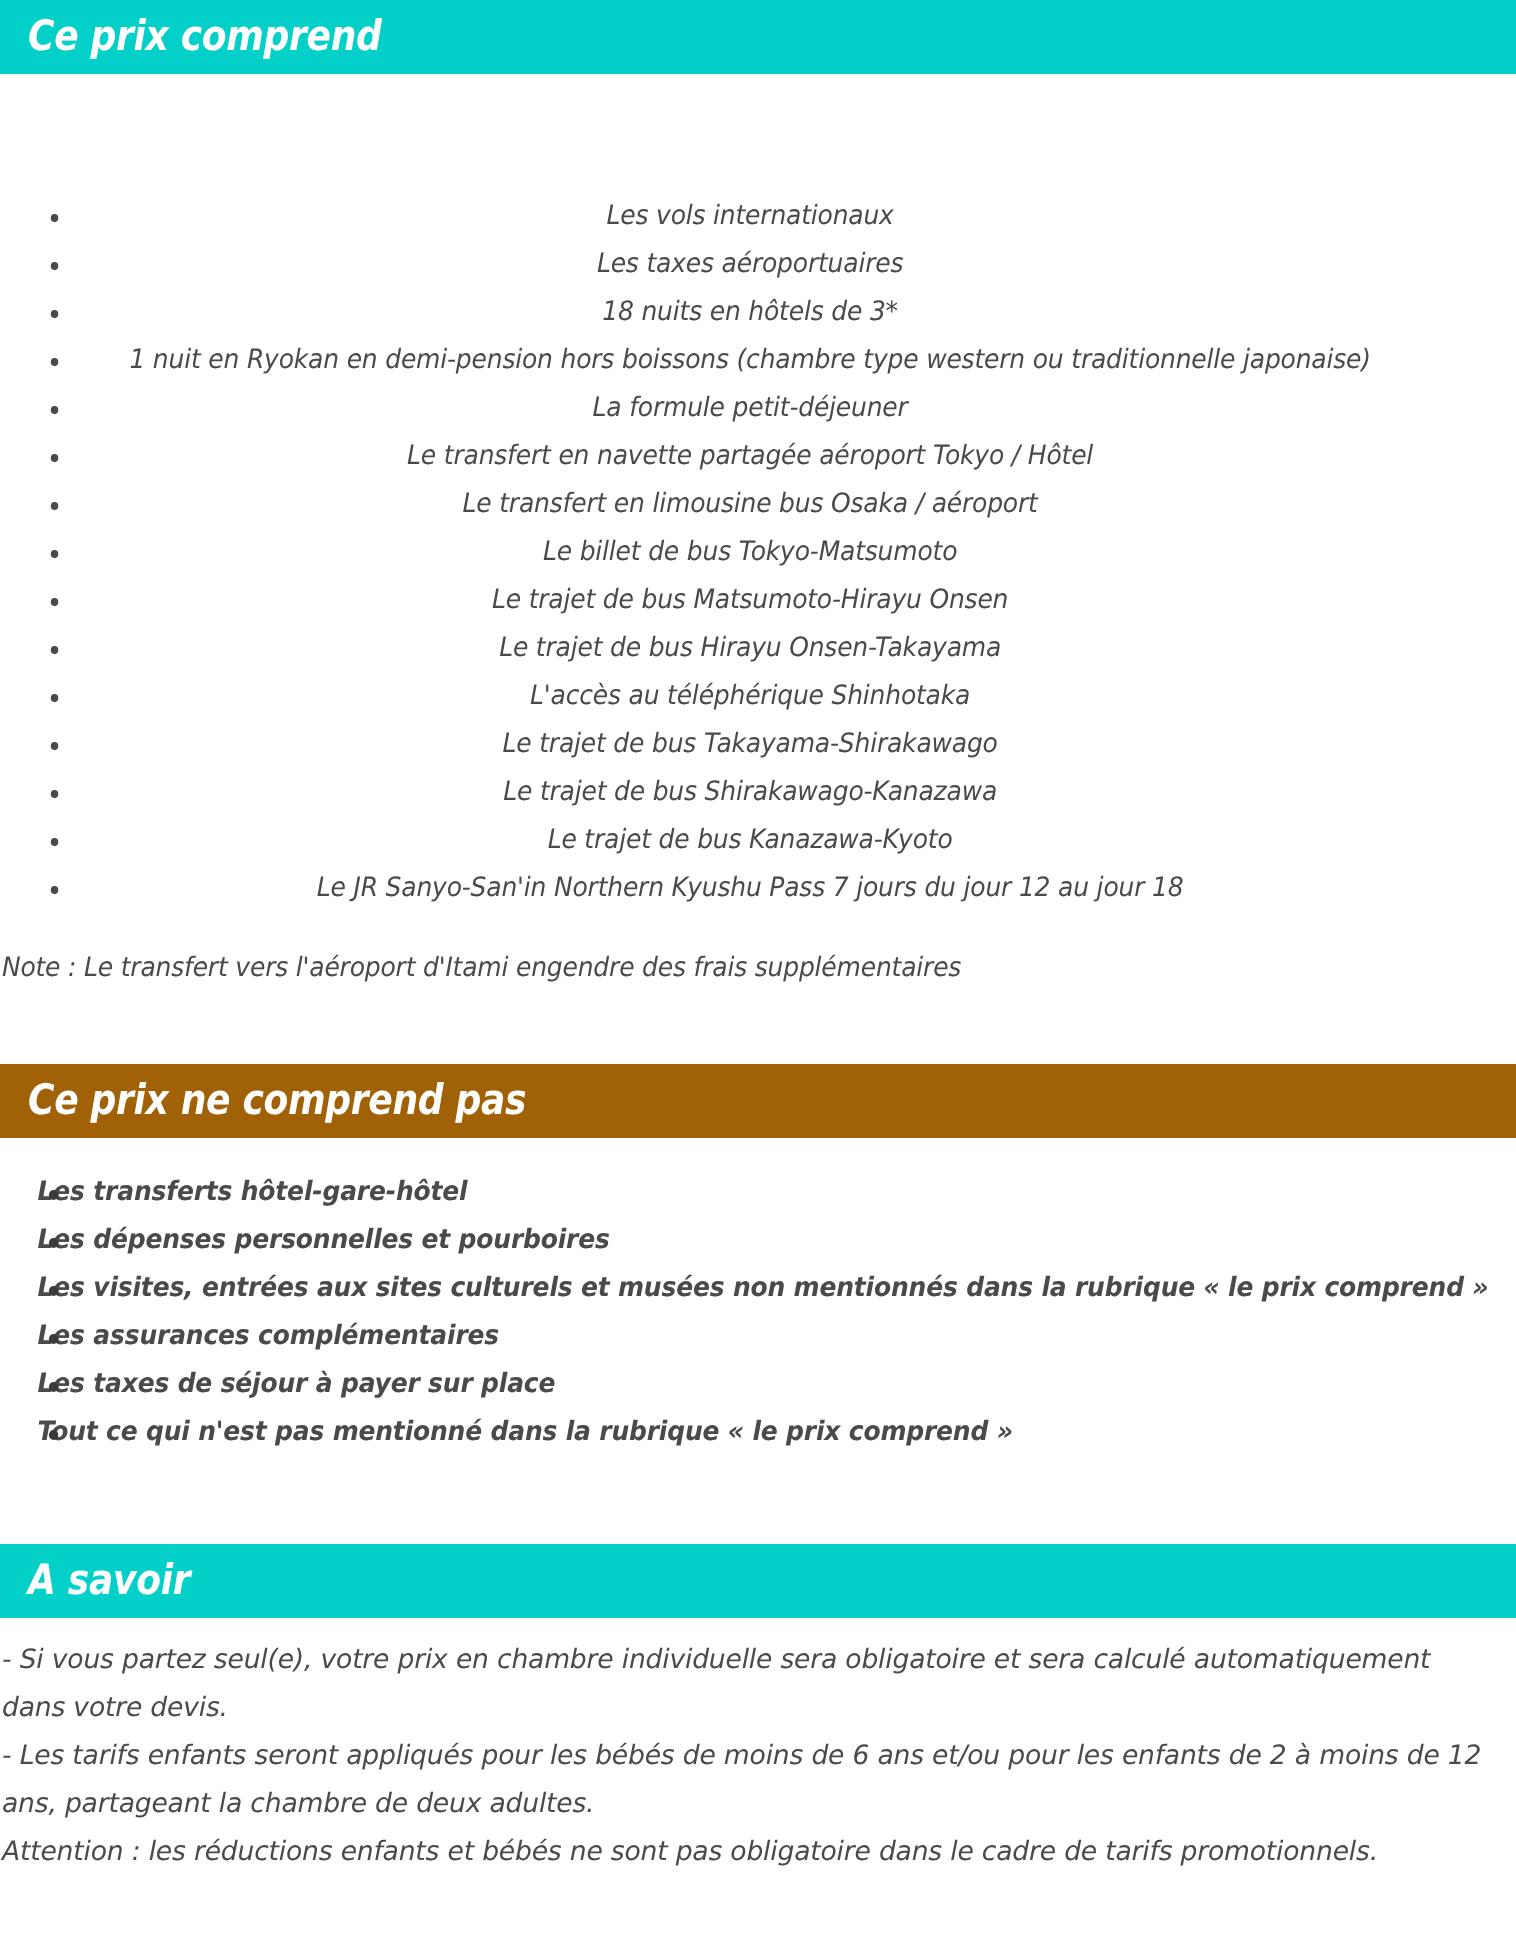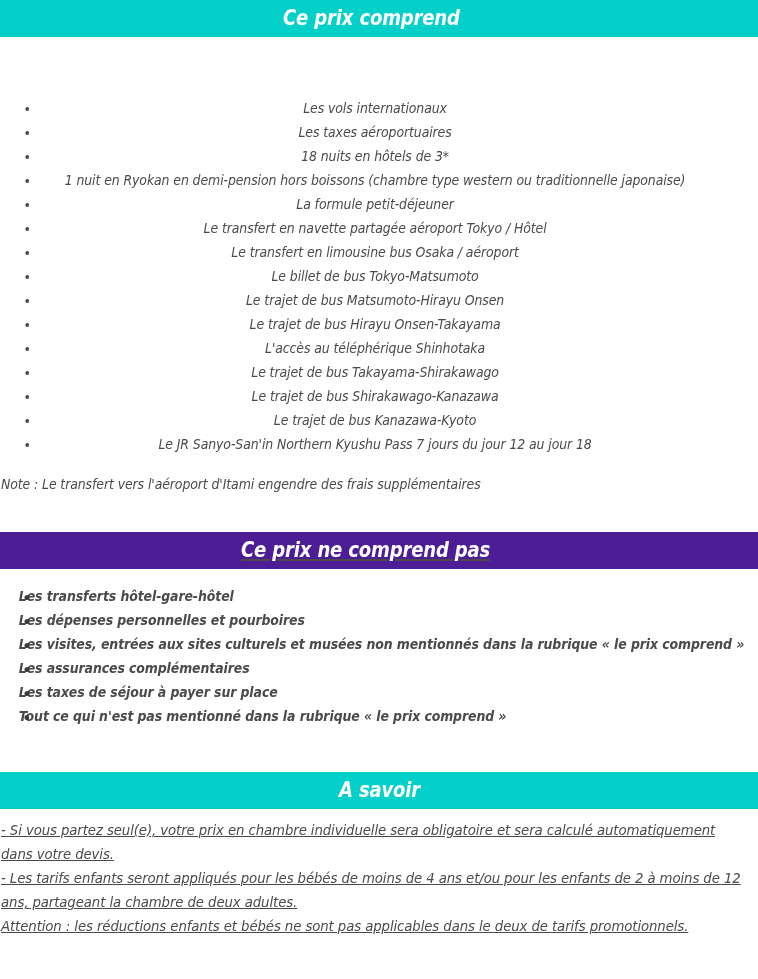--- a/index.html
+++ b/index.html
@@ -25,21 +25,20 @@
   }
 
   
   .section-bar {
     background: #03d0c8;
     width: 100%;
     box-sizing: border-box;
     display: flex;
     align-items: center;
     padding: 0 0 0 14px;
-    justify-content: center;
   }
   .section-bar .bar-title {
     color: #ffffff;
     font-family: "DejaVu Sans", sans-serif;
     font-style: italic;
     font-weight: bold;
     font-size: 21px;
     line-height: 1;
     letter-spacing: -0.2px;
     white-space: nowrap;
@@ -123,21 +122,21 @@
     width: 5px;
     height: 5px;
     border-radius: 50%;
     background: #3a3a3a;
     z-index: 2;
   }
 
   .gap-before-savoir { height: 43px; }
 
   
-  .savoir-wrap { padding-top: 10px; text-decoration: underline; }
+  .savoir-wrap { padding-top: 10px; }
   .savoir-para {
     margin: 0;
     padding: 0 8px 0 1px;
     line-height: 24px;
   }
   .savoir-para.nowrap { white-space: nowrap; }
 </style>
 </head>
 <body style="color: rgb(74, 74, 74);">
 
@@ -164,21 +163,21 @@
     <li><span>Le trajet de bus Takayama-Shirakawago</span></li>
     <li><span>Le trajet de bus Shirakawago-Kanazawa</span></li>
     <li><span>Le trajet de bus Kanazawa-Kyoto</span></li>
     <li><span>Le JR Sanyo-San'in Northern Kyushu Pass 7 jours du jour 12 au jour 18</span></li>
   </ul>
 
   <div class="note-line body-text">Note : Le transfert vers l'aéroport d'Itami engendre des frais supplémentaires</div>
 
   <div class="gap-after-note"></div>
 
-  <div class="section-bar" id="bar-non-comprend" style="background: #4c1d95; text-decoration: underline;">
+  <div class="section-bar" id="bar-non-comprend" style="background: #a16207;">
     <span class="bar-title" style="color: rgb(255, 255, 255);">Ce prix ne comprend pas</span>
   </div>
 
   <div class="excluded-wrap">
     <ul class="excluded-list body-text">
       <li><span>Les transferts hôtel-gare-hôtel</span></li>
       <li><span>Les dépenses personnelles et pourboires</span></li>
       <li><span>Les visites, entrées aux sites culturels et musées non mentionnés dans la rubrique « le prix comprend »</span></li>
       <li><span>Les assurances complémentaires</span></li>
       <li><span>Les taxes de séjour à payer sur place</span></li>
@@ -187,17 +186,17 @@
   </div>
 
   <div class="gap-before-savoir"></div>
 
   <div class="section-bar" id="bar-savoir" style="background: rgb(3, 208, 200);">
     <span class="bar-title" style="color: rgb(255, 255, 255);">A savoir</span>
   </div>
 
   <div class="savoir-wrap">
     <p class="savoir-para body-text">- Si vous partez seul(e), votre prix en chambre individuelle sera obligatoire et sera calculé automatiquement dans votre devis.</p>
-    <p class="savoir-para body-text">- Les tarifs enfants seront appliqués pour les bébés de moins de 4 ans et/ou pour les enfants de 2 à moins de 12 ans, partageant la chambre de deux adultes.</p>
-    <p class="savoir-para body-text nowrap">Attention : les réductions enfants et bébés ne sont pas applicables dans le deux de tarifs promotionnels.</p>
+    <p class="savoir-para body-text">- Les tarifs enfants seront appliqués pour les bébés de moins de 6 ans et/ou pour les enfants de 2 à moins de 12 ans, partageant la chambre de deux adultes.</p>
+    <p class="savoir-para body-text nowrap">Attention : les réductions enfants et bébés ne sont pas obligatoire dans le cadre de tarifs promotionnels.</p>
   </div>
 
 </div>
 
 </body></html>

